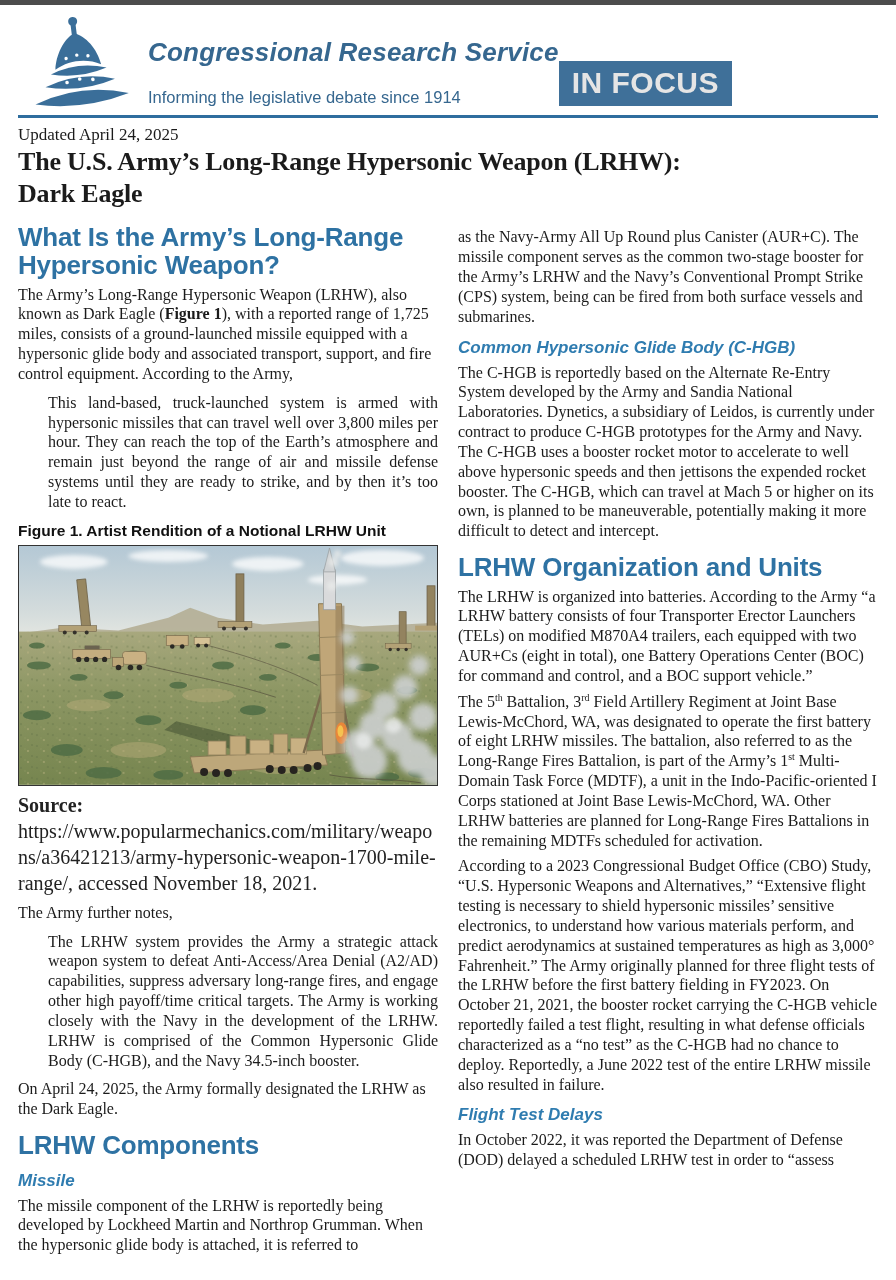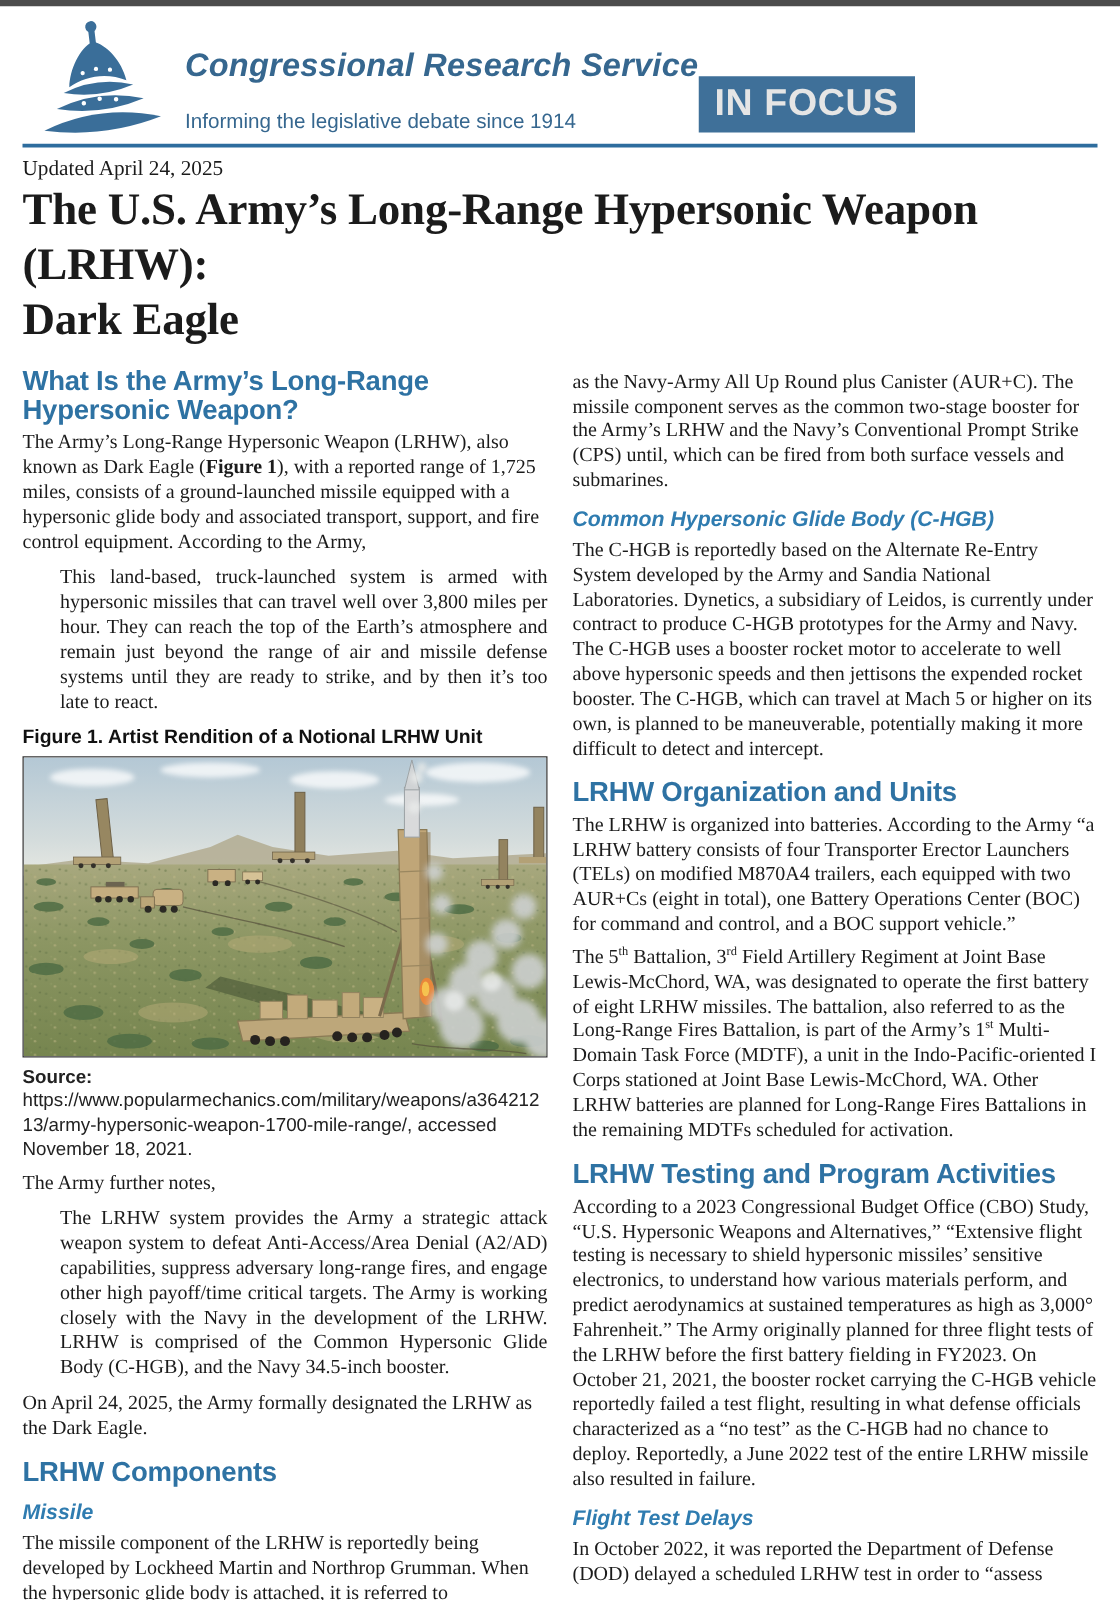--- a/index.html
+++ b/index.html
@@ -17,35 +17,35 @@
   .brand{display:flex;align-items:flex-end;gap:8px;}
   .logo-svg{width:122px;height:102px;flex:0 0 auto;}
   .brand-text{padding-bottom:8px;}
   .brand-name{font-family:"Liberation Sans",sans-serif;font-weight:bold;font-style:italic;
     font-size:26px;color:var(--logo-blue,#36678f);letter-spacing:.2px;}
   .brand-tagline{font-family:"Liberation Sans",sans-serif;font-size:16.5px;color:var(--logo-blue,#36678f);margin-top:20px;}
   .badge{background:var(--badge-bg,#3f7099);color:#e5e5e5;font-family:"Liberation Sans",sans-serif;
     font-weight:bold;font-size:30px;line-height:1;padding:7px 13px 8px;margin-top:48px;letter-spacing:.5px;}
   .rule{height:3px;background:var(--accent-blue,#2e6d9e);margin:0 18px;}
   .updated{text-align:left;font-size:17px;margin:7px 18px 0;}
-  h1{font-size:36px;font-weight:bold;margin:1px 18px 10px;line-height:1.22;letter-spacing:-.2px;}
+  h1{font-size:26px;font-weight:bold;margin:1px 18px 10px;line-height:1.22;letter-spacing:-.2px;}
   .columns{display:flex;gap:20px;padding:0 18px;font-size:16px;line-height:1.24;}
   .col{width:420px;}
   h2{font-family:"Liberation Sans",sans-serif;color:var(--heading-blue,#2e72a3);
-    font-size:22px;line-height:1.06;margin:13px 0 3px;letter-spacing:-.2px;}
+    font-size:26px;line-height:1.06;margin:13px 0 3px;letter-spacing:-.2px;}
   .col > h2:first-child{margin-top:5px;}
   h3{font-family:"Liberation Sans",sans-serif;color:var(--subheading-blue,#2f7cb0);
     font-size:17px;margin:10px 0 1px;font-style:italic;}
   p{margin:5px 0 6px;}
   .quote{margin:9px 0 9px 30px;text-align:justify;}
   .figcaption{font-family:"Liberation Sans",sans-serif;font-weight:bold;font-size:15.5px;
     margin:9px 0 5px;color:#111;}
   .figure-frame{border:1.5px solid #333;line-height:0;}
   .figure-frame svg{display:block;width:100%;height:auto;}
-  .source{font-family:Liberation Sans, sans-serif;font-size:15px;line-height:1.3;
+  .source{font-family:Liberation Serif, serif;font-size:20px;line-height:1.3;
     margin:6px 0 7px;color:#222;overflow-wrap:anywhere;word-break:break-word;}
   .source b{font-weight:bold;}
   sup{font-size:.62em;line-height:0;}
 </style>
 </head>
 <body>
 
 <div>
   <div class="topbar"></div>
 
@@ -273,30 +273,29 @@
       <p>The Army further notes,</p>
       <p class="quote">The LRHW system provides the Army a strategic attack weapon system to defeat Anti-Access/Area Denial (A2/AD) capabilities, suppress adversary long-range fires, and engage other high payoff/time critical targets. The Army is working closely with the Navy in the development of the LRHW. LRHW is comprised of the Common Hypersonic Glide Body (C-HGB), and the Navy 34.5-inch booster.</p>
       <p>On April 24, 2025, the Army formally designated the LRHW as the Dark Eagle.</p>
 
       <h2>LRHW Components</h2>
       <h3>Missile</h3>
       <p>The missile component of the LRHW is reportedly being developed by Lockheed Martin and Northrop Grumman. When the hypersonic glide body is attached, it is referred to</p>
     </div>
 
     <div class="col">
-      <p style="margin-top:8px">as the Navy-Army All Up Round plus Canister (AUR+C). The missile component serves as the common two-stage booster for the Army’s LRHW and the Navy’s Conventional Prompt Strike (CPS) until, which can be fired from both surface vessels and submarines.</p>
+      <p style="margin-top:8px">as the Navy-Army All Up Round plus Canister (AUR+C). The missile component serves as the common two-stage booster for the Army’s LRHW and the Navy’s Conventional Prompt Strike (CPS) system, being can be fired from both surface vessels and submarines.</p>
 
       <h3>Common Hypersonic Glide Body (C-HGB)</h3>
       <p>The C-HGB is reportedly based on the Alternate Re-Entry System developed by the Army and Sandia National Laboratories. Dynetics, a subsidiary of Leidos, is currently under contract to produce C-HGB prototypes for the Army and Navy. The C-HGB uses a booster rocket motor to accelerate to well above hypersonic speeds and then jettisons the expended rocket booster. The C-HGB, which can travel at Mach 5 or higher on its own, is planned to be maneuverable, potentially making it more difficult to detect and intercept.</p>
 
       <h2>LRHW Organization and Units</h2>
       <p>The LRHW is organized into batteries. According to the Army “a LRHW battery consists of four Transporter Erector Launchers (TELs) on modified M870A4 trailers, each equipped with two AUR+Cs (eight in total), one Battery Operations Center (BOC) for command and control, and a BOC support vehicle.”</p>
       <p><span>The 5</span><sup>th</sup><span> Battalion, 3</span><sup>rd</sup><span> Field Artillery Regiment at Joint Base Lewis-McChord, WA, was designated to operate the first battery of eight LRHW missiles. The battalion, also referred to as the Long-Range Fires Battalion, is part of the Army’s 1</span><sup>st</sup><span> Multi-Domain Task Force (MDTF), a unit in the Indo-Pacific-oriented I Corps stationed at Joint Base Lewis-McChord, WA. Other LRHW batteries are planned for Long-Range Fires Battalions in the remaining MDTFs scheduled for activation.</span></p>
 
-      <h2>LRHW Testing and Program Activities</h2>
       <p>According to a 2023 Congressional Budget Office (CBO) Study, “U.S. Hypersonic Weapons and Alternatives,” “Extensive flight testing is necessary to shield hypersonic missiles’ sensitive electronics, to understand how various materials perform, and predict aerodynamics at sustained temperatures as high as 3,000° Fahrenheit.” The Army originally planned for three flight tests of the LRHW before the first battery fielding in FY2023. On October 21, 2021, the booster rocket carrying the C-HGB vehicle reportedly failed a test flight, resulting in what defense officials characterized as a “no test” as the C-HGB had no chance to deploy. Reportedly, a June 2022 test of the entire LRHW missile also resulted in failure.</p>
 
       <h3>Flight Test Delays</h3>
       <p>In October 2022, it was reported the Department of Defense (DOD) delayed a scheduled LRHW test in order to “assess</p>
     </div>
 
   </div>
 </div>
 
 </body></html>

